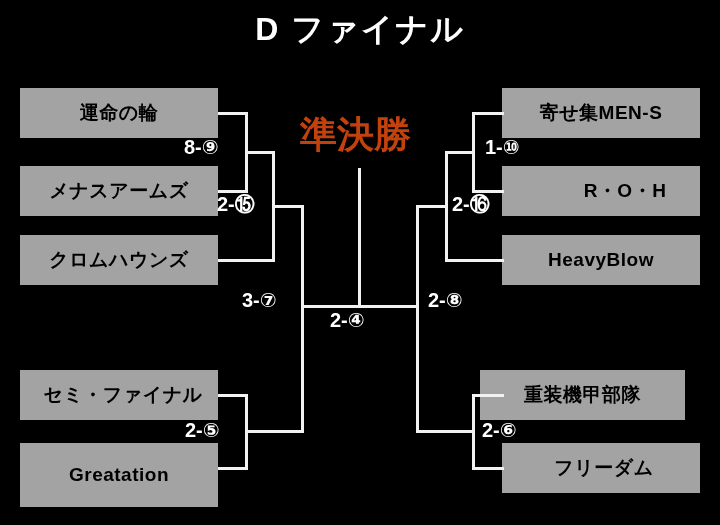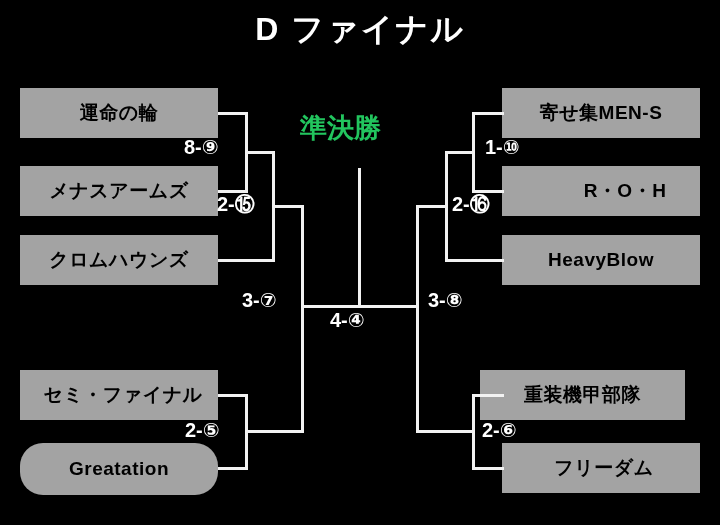--- a/index.html
+++ b/index.html
@@ -38,22 +38,22 @@
     justify-content: center;
     font-size: 19px;
     font-weight: bold;
     letter-spacing: 0.5px;
     box-sizing: border-box;
     white-space: nowrap;
     overflow: hidden;
   }
   .round-label {
     position: absolute;
-    color: #22c55e;
-    font-size: 27px;
+    color: #c2410c;
+    font-size: 37px;
     font-weight: bold;
     white-space: nowrap;
   }
   .match-label {
     position: absolute;
     color: #ffffff;
     font-size: 20px;
     font-weight: bold;
     white-space: nowrap;
     letter-spacing: 0px;
@@ -70,21 +70,21 @@
 
 <div id="bracket-root">
 
   <div class="title">D ファイナル</div>
 
   <div class="team-box" style="left:20px; top:88px; width:198px; height:50px;">運命の輪</div>
   <div class="team-box" style="left:20px; top:166px; width:198px; height:50px;">メナスアームズ</div>
   <div class="team-box" style="left:20px; top:235px; width:198px; height:50px;">クロムハウンズ</div>
 
   <div class="team-box" style="left:20px; top:370px; width:198px; height:50px;padding-left:8px;">セミ・ファイナル</div>
-  <div class="team-box" style="left:20px; top:443px; width:198px; height:52px;border-radius:23px;">Greatation</div>
+  <div class="team-box" style="left:20px; top:443px; width:198px; height:64px;">Greatation</div>
 
   <div class="team-box" style="left:502px; top:88px; width:198px; height:50px;">寄せ集MEN-S</div>
   <div class="team-box" style="left:502px; top:166px; width:198px; height:50px;padding-left:48px;">R・O・H</div>
   <div class="team-box" style="left:502px; top:235px; width:198px; height:50px;">HeavyBlow</div>
 
   <div class="team-box" style="left:480px; top:370px; width:205px; height:50px;">重装機甲部隊</div>
   <div class="team-box" style="left:502px; top:443px; width:198px; height:50px;padding-left:6px;">フリーダム</div>
 
   <div class="line line-h" style="left:218px; top:112px; width:30px;"></div>
   <div class="line line-h" style="left:218px; top:190px; width:30px;"></div>
@@ -126,18 +126,18 @@
 
   <div class="round-label" style="left:300px; top:110px;">準決勝</div>
 
   <div class="match-label" style="left:184px; top:135px;">8-⑨</div>
   <div class="match-label" style="left:217px; top:191px;">2-⑮</div>
   <div class="match-label" style="left:242px; top:288px;">3-⑦</div>
   <div class="match-label" style="left:185px; top:418px;">2-⑤</div>
 
   <div class="match-label" style="left:485px; top:135px;">1-⑩</div>
   <div class="match-label" style="left:452px; top:191px;">2-⑯</div>
-  <div class="match-label" style="left:428px; top:288px;">3-⑧</div>
+  <div class="match-label" style="left:428px; top:288px;">2-⑧</div>
   <div class="match-label" style="left:482px; top:418px;">2-⑥</div>
 
-  <div class="match-label" style="left:330px; top:308px;">4-④</div>
+  <div class="match-label" style="left:330px; top:308px;">2-④</div>
 
 </div>
 
 </body></html>

